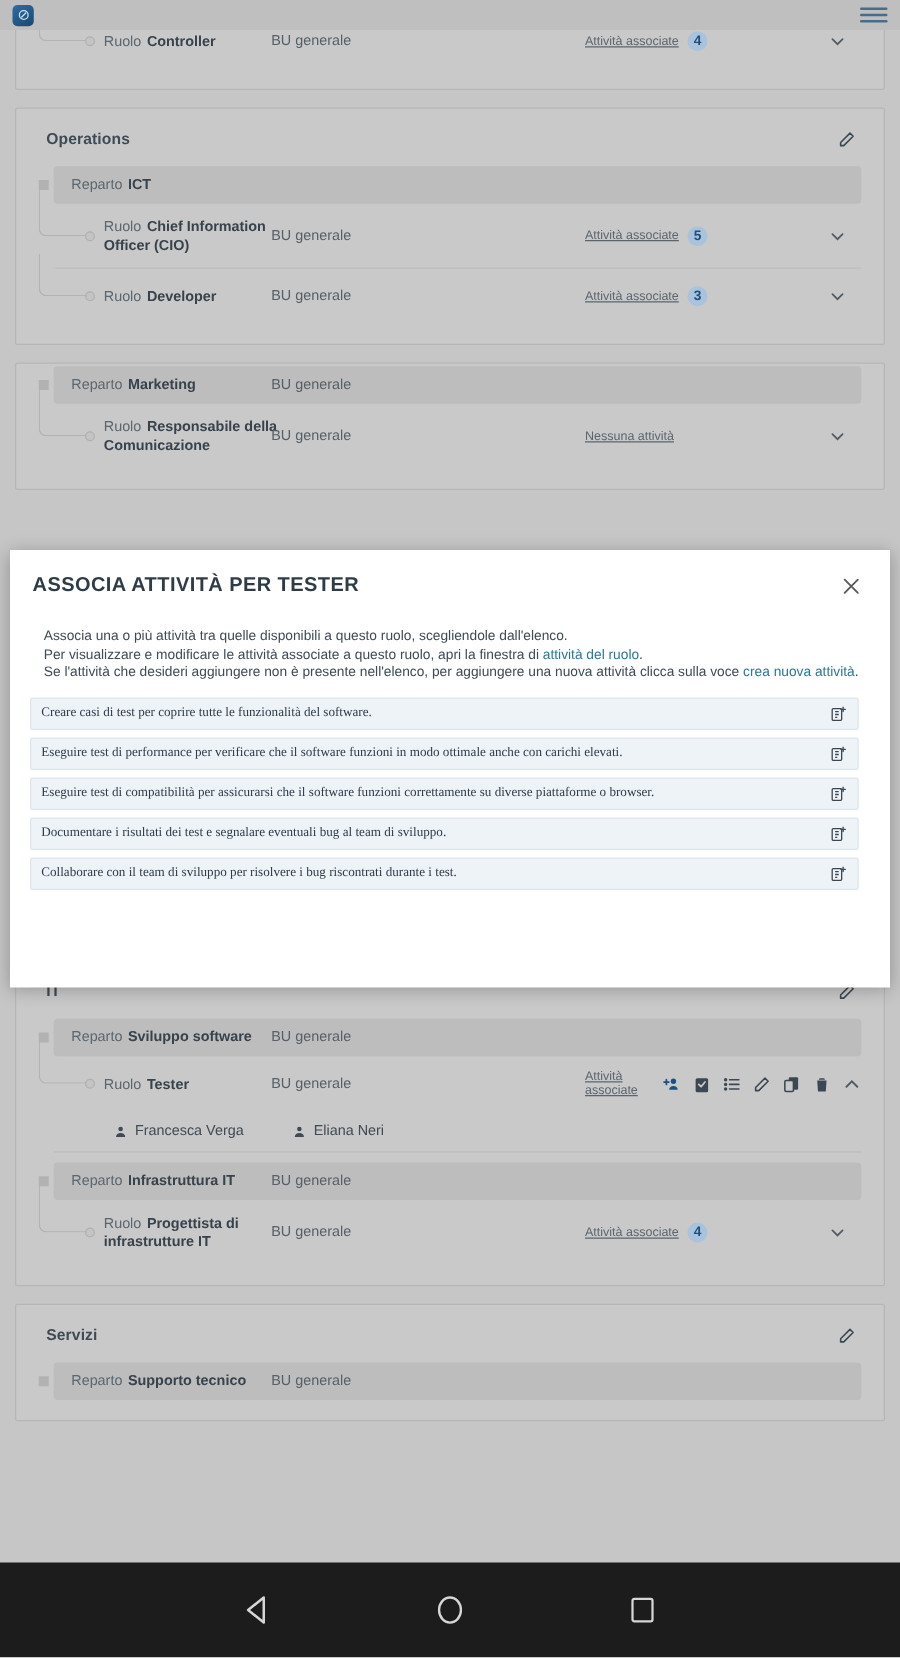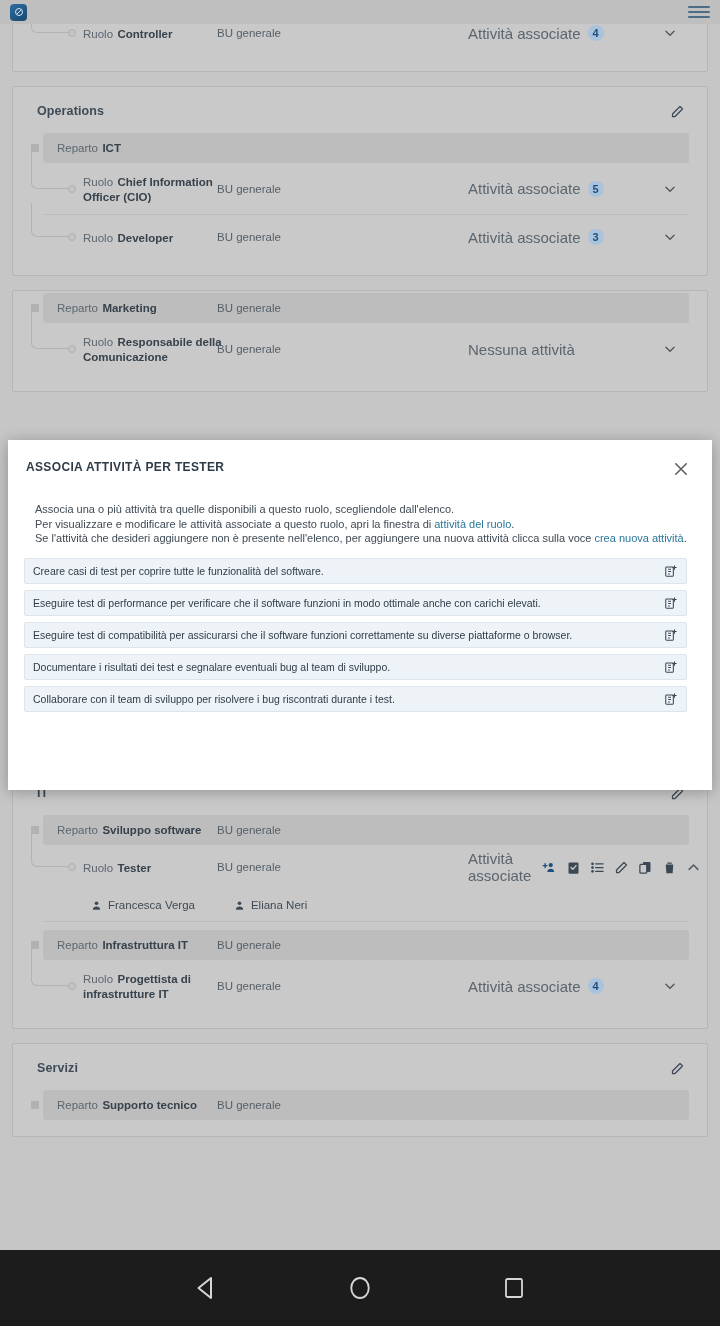--- a/index.html
+++ b/index.html
@@ -85,21 +85,21 @@
     border:1px solid #b0b0b0; background:#c4c4c4;
   }
   .ruolo-row .tree {
     position:absolute; left:-12px; top:-12px; bottom:50%;
     width:37px; border-left:1px solid #b3b3b3; border-bottom:1px solid #b3b3b3;
     border-bottom-left-radius:6px;
   }
   .ruolo-name { position:absolute; left:40px; width:140px; line-height:14px; }
   .ruolo-bu   { position:absolute; left:174px; color:#555f68; font-size:11.5px; }
   .ruolo-act  { position:absolute; left:425px; display:flex; align-items:center; gap:7px; }
-  .act-text   { color:#5b666f; font-size:15px; }
+  .act-text   { color:#5b666f; font-size:10px;text-decoration:underline; }
   .badge {
     min-width:16px; height:16px; padding:0 4px;
     border-radius:8px; background:#a9c3dd; color:#1d4f7f;
     font-size:11px; font-weight:bold;
     display:flex; align-items:center; justify-content:center;
   }
   .chev { position:absolute; right:12px; top:50%; margin-top:-7px; width:14px; height:14px; }
 
   .row-actions { display:flex; align-items:center; gap:9px; margin-left:4px; }
   .row-actions .ic { width:15px; height:15px; display:block; cursor:pointer; }
@@ -118,29 +118,29 @@
     background:#ffffff;
     box-shadow: 0 2px 14px rgba(0,0,0,.28);
     z-index:40;
     padding: 0;
   }
   #modal .m-head {
     display:flex; align-items:flex-start; justify-content:space-between;
     padding: 20px 22px 0 18px;
   }
   #modal .m-title {
-    font-size:12px; font-weight:bold; color:#2f3c48; letter-spacing:.35px;
+    font-size:16px; font-weight:bold; color:#2f3c48; letter-spacing:.35px;
   }
   #modal .m-close { width:18px; height:18px; cursor:pointer; }
   #modal .m-desc {
     padding: 24px 22px 0 27px;
     font-size:11px; color:#3f4a54; line-height:14.6px;
   }
   #modal .m-desc a { color:#2a7799; text-decoration:none; }
-  #modal .m-list { padding: 12px 25px 0 16px; }
+  #modal .m-list { padding: 12px 25px 0 16px; font-family: Liberation Serif, serif; }
   .list-item {
     background:#eef3f8;
     border:1px solid #dce5ee;
     border-radius:2px;
     height:26px;
     margin-bottom:6px;
     display:flex; align-items:center; justify-content:space-between;
     padding: 0 8px 0 8px;
     cursor:pointer;
   }

